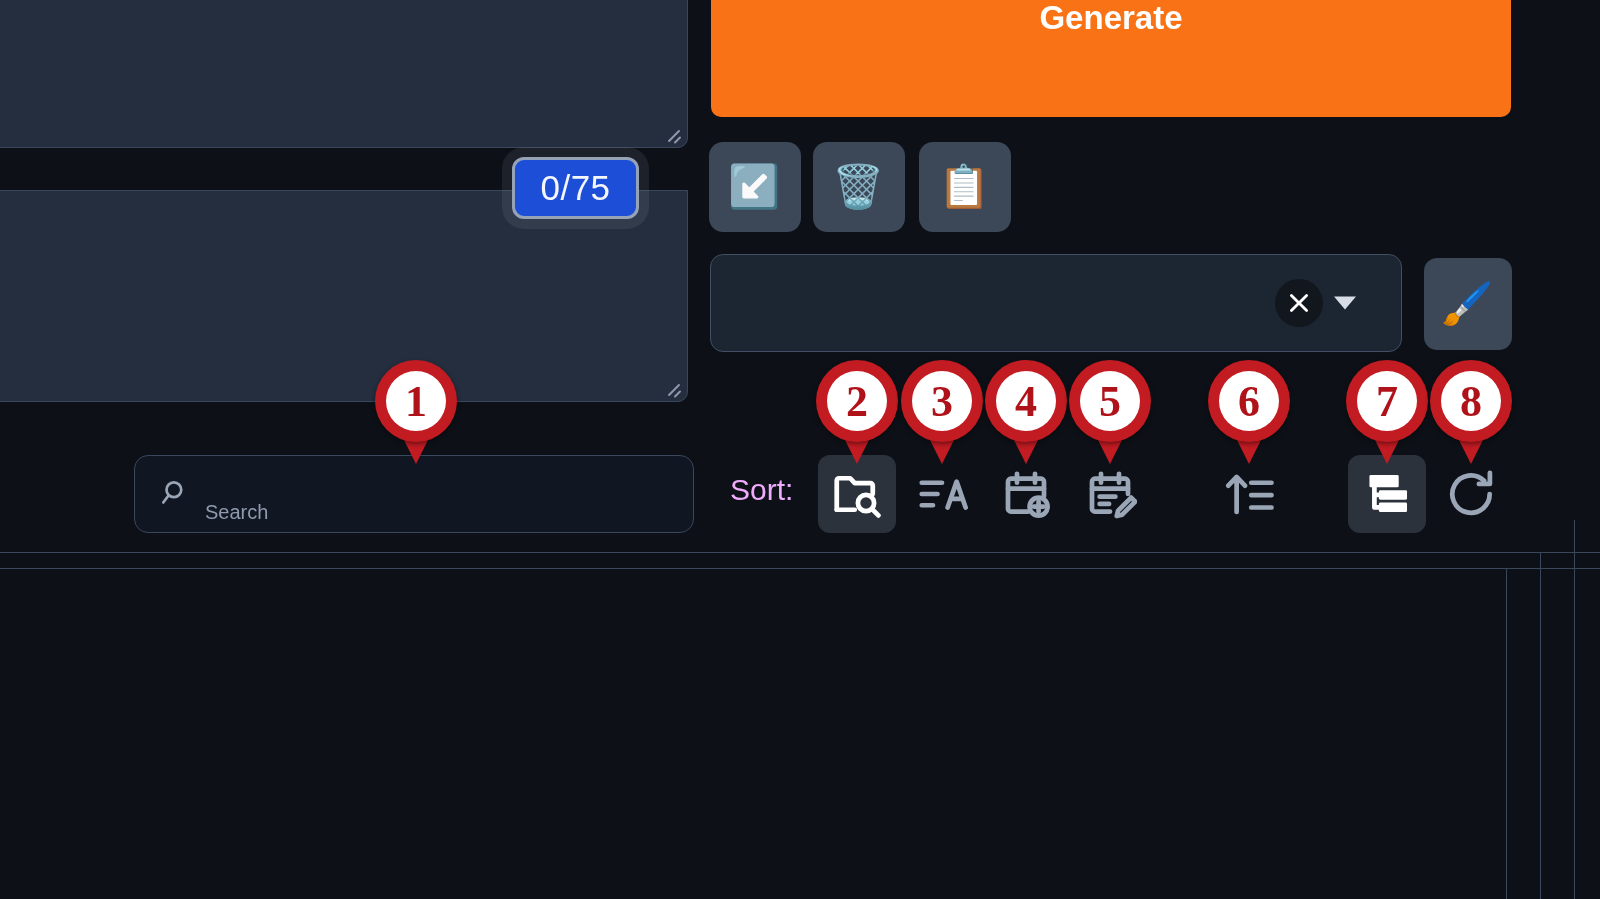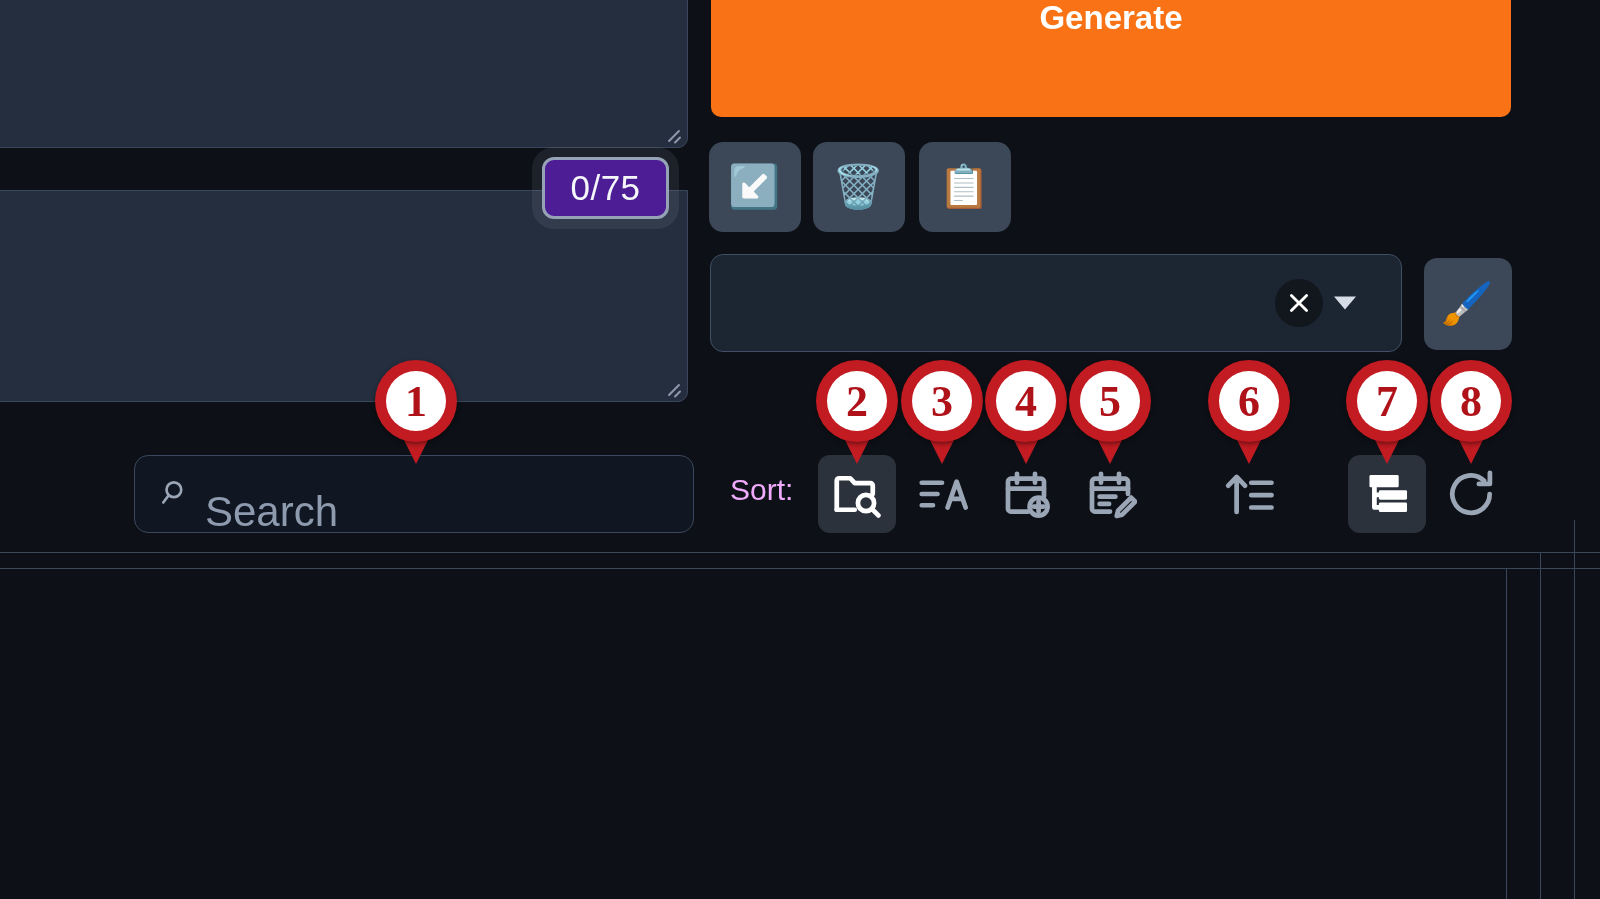--- a/index.html
+++ b/index.html
@@ -59,30 +59,29 @@
   .resize-grip i:nth-child(2) { width:  9px; right: 1px; bottom: 3px; transform: rotate(-45deg); }
 
   
   #char-counter {
     position: absolute;
     left: 512px;
     top: 157px;
     width: 127px;
     height: 62px;
     border-radius: 12px;
-    background: #4c1d95;
+    background: #1d4ed8;
     border: 3px solid #96a2b5;
     display: flex;
     align-items: center;
     justify-content: center;
     color: #f4f6fa;
     font-size: 35px;
     letter-spacing: 0.5px;
     box-shadow: 0 0 0 10px rgba(140,152,172,0.13);
-    margin-left: 30px;
   }
 
   
   #generate-btn {
     position: absolute;
     left: 711px;
     top: -38px;
     width: 800px;
     height: 155px;
     background: #f97316;
@@ -189,21 +188,21 @@
     align-items: center;
     padding-left: 24px;
   }
   #search-icon { width: 34px; height: 34px; flex: none; margin-right: 12px; }
   #search-input {
     flex: 1;
     background: transparent;
     border: none;
     outline: none;
     color: #c2cada;
-    font-size: 42px;
+    font-size: 20px;
     font-family: "Liberation Sans", sans-serif;
     padding-right: 20px;
     margin-top: 36px;
   }
   #search-input::placeholder { color: #8e9aae; }
 
   
   #sort-label {
     position: absolute;
     left: 730px;

